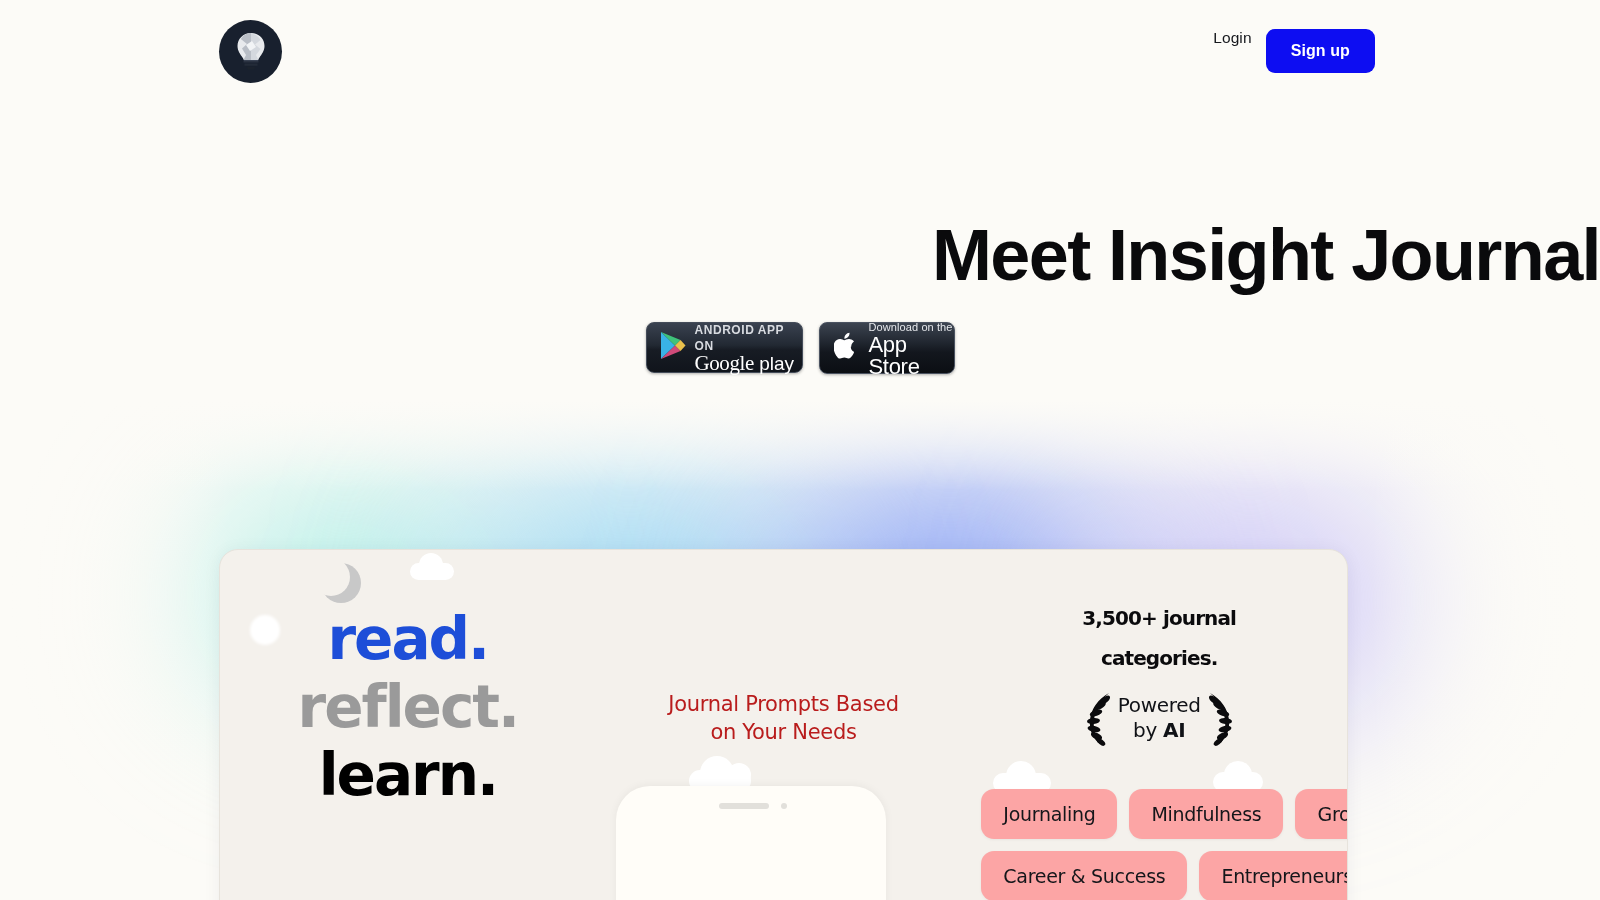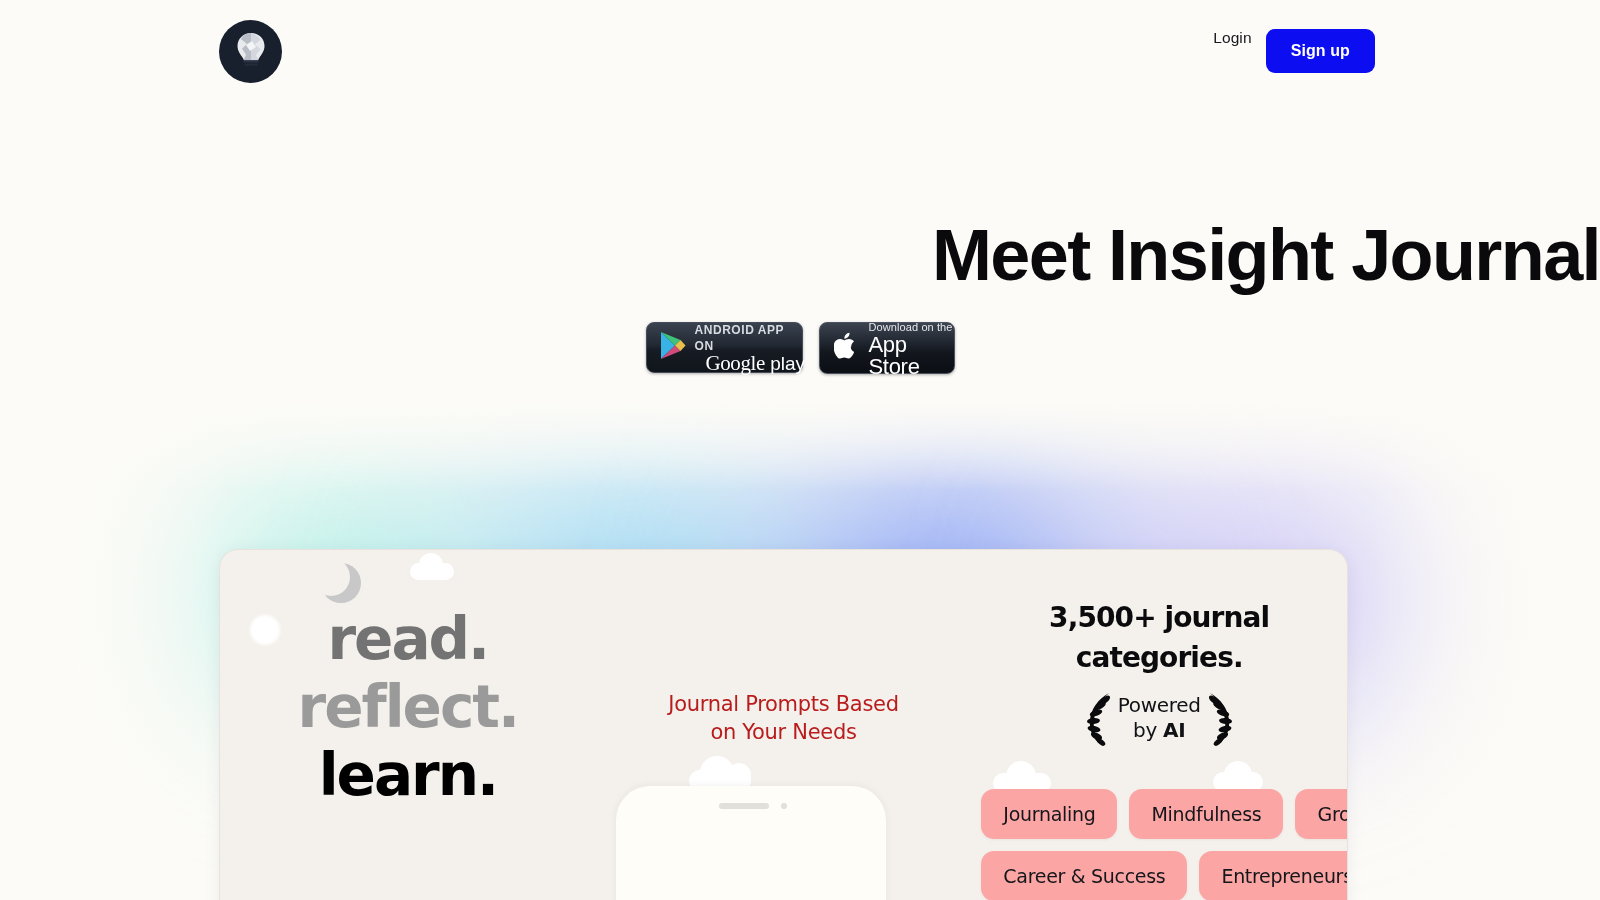--- a/index.html
+++ b/index.html
@@ -171,21 +171,20 @@
     color: #d8dbe0;
     letter-spacing: 0.55px;
     font-weight: bold;
     margin-bottom: 2px;
   }
   .gp-bottom {
     font-size: 21px;
     color: #ffffff;
     font-family: "Liberation Serif", serif;
     letter-spacing: -0.4px;
-    margin-left: 11px;
   }
   .gp-bottom .play {
     font-family: "Liberation Sans", sans-serif;
     font-size: 19px;
     letter-spacing: 0;
   }
 
   .badge-as {
     width: 136px; height: 52px;
     background: linear-gradient(to bottom, #3c4450 0%, #20262f 40%, #13171e 58%, #0b0e13 100%);
@@ -273,21 +272,21 @@
     position: absolute;
     left: 0; top: 55px;
     width: 100%;
     text-align: center;
     font-family: "DejaVu Sans", sans-serif;
     font-weight: bold;
     font-size: 58px;
     line-height: 68px;
     letter-spacing: -2px;
   }
-  .w-read    { color: #737373; }
+  .w-read    { color: #1d4ed8; }
   .w-reflect { color: #9a9a9a; }
   .w-learn   { color: #000000; }
   .p1-cap {
     position: absolute;
     left: 0; top: 293px;
     width: 100%;
     text-align: center;
     font-size: 24px;
     line-height: 32px;
     color: #15171c;
@@ -368,21 +367,21 @@
   }
 
   
   .p3-head {
     position: absolute;
     left: 0; top: 48px;
     width: 100%;
     text-align: center;
     font-family: "DejaVu Sans", sans-serif;
     font-weight: bold;
-    font-size: 28px;
+    font-size: 20px;
     line-height: 40px;
     color: #0b0b0d;
     letter-spacing: -0.9px;
   }
   .p3-badge {
     position: absolute;
     left: 0; top: 140px;
     width: 100%;
     display: flex;
     align-items: center;

